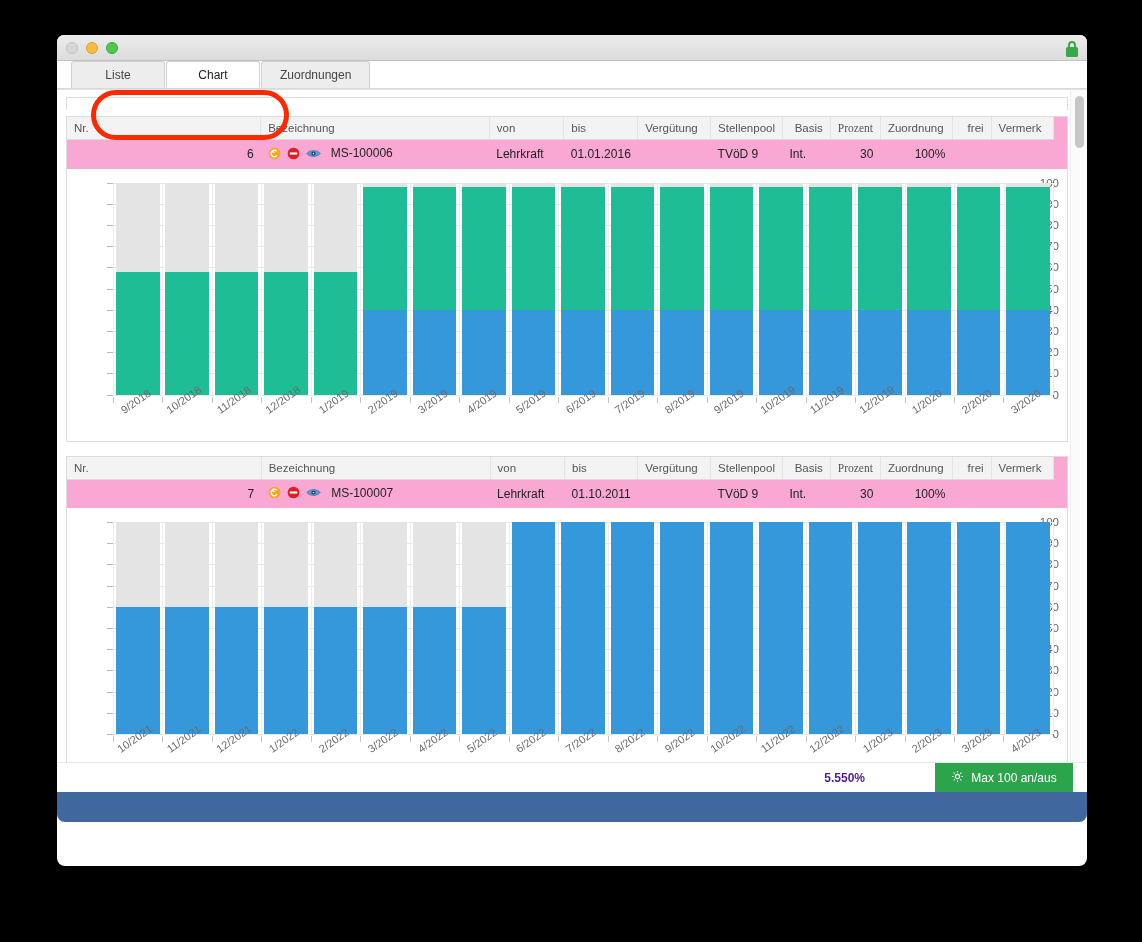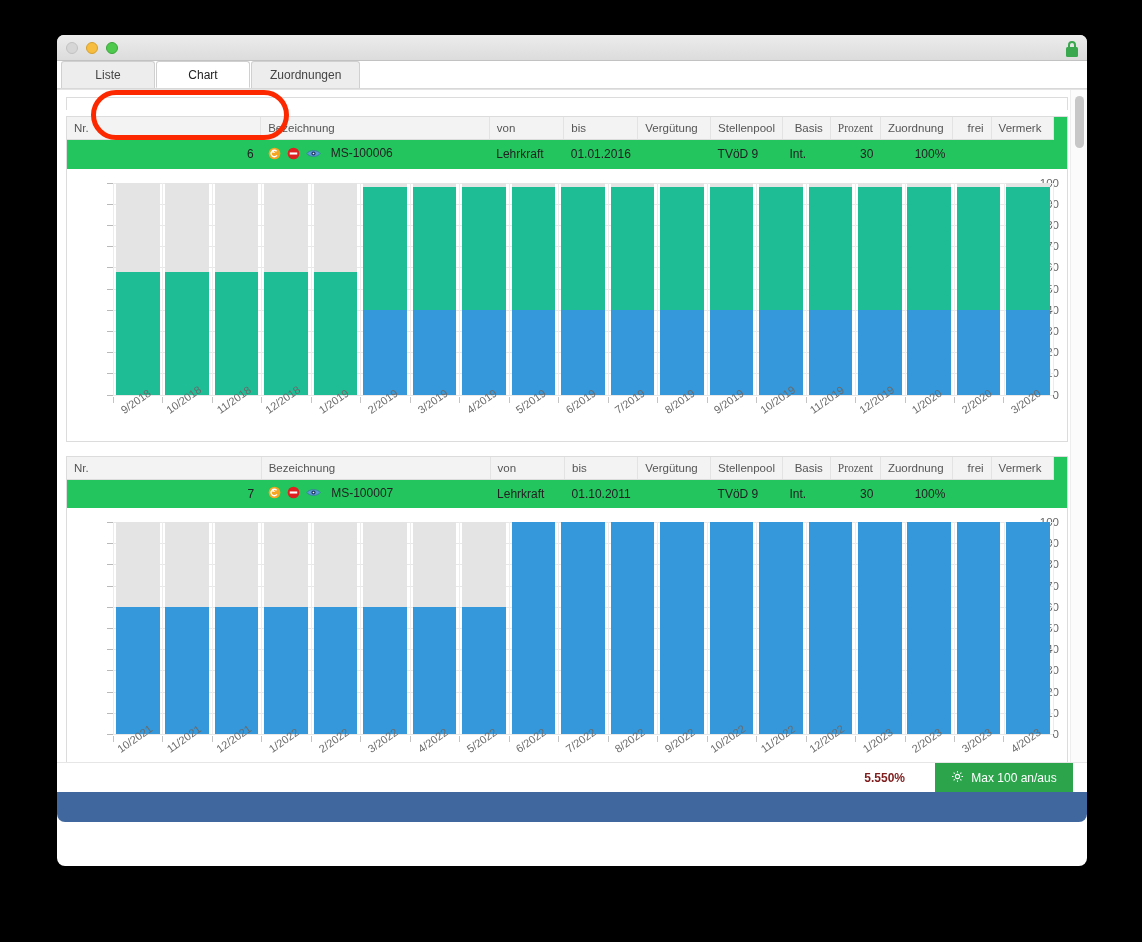--- a/index.html
+++ b/index.html
@@ -62,21 +62,21 @@
     display: flex; gap: 10px; align-items: center;
   }
   .hicon { width: 24px; height: 24px; color: #e3ecf7; }
 
   
   #tabbar {
     height: 28px;
     background: #ffffff;
     display: flex;
     align-items: flex-end;
-    padding-left: 4px;
+    padding-left: 14px;
     border-bottom: 1px solid #d8d8d8;
   }
   .tab {
     height: 27px;
     min-width: 94px;
     padding: 0 18px;
     display: flex; align-items: center; justify-content: center;
     font-size: 12px; color: #444;
     background: #ededed;
     border: 1px solid #d0d0d0;
@@ -121,21 +121,21 @@
     position: absolute;
     top: 6px; left: 4px;
     width: 9px; height: 52px;
     background: #c7c7c7;
     border-radius: 5px;
   }
 
   
   .record {
     border: 1px solid #dcdcdc;
-    background: #22c55e;
+    background: #f9a8d4;
     margin-bottom: 14px;
     margin-right: 2px;
   }
   table.rec-table {
     width: 100%;
     border-collapse: collapse;
     font-size: 11.5px;
   }
   table.rec-table thead th {
     background: #f3f3f3;
@@ -281,22 +281,22 @@
     padding: 0 16px;
     border: none;
     font-family: "Liberation Sans", sans-serif;
     cursor: pointer;
   }
   #btn-ueberbucht { width: 190px; border-right: 1px solid #ffffff; }
   #btn-frei { width: 190px; }
   #footer-spacer { flex: 1 1 auto; }
   #pct {
     display: flex; align-items: center;
-    font-size: 12px; color: #7f1d1d;
-    padding-right: 30px;
+    font-size: 12px; color: #4c1d95;
+    padding-right: 70px;
     font-weight: bold;
   }
   #btn-max { width: 138px; margin-right: 14px; }
 
   #bluefoot {
     height: 30px;
     background: #41689e;
     border-bottom-left-radius: 8px;
     border-bottom-right-radius: 8px;
   }

